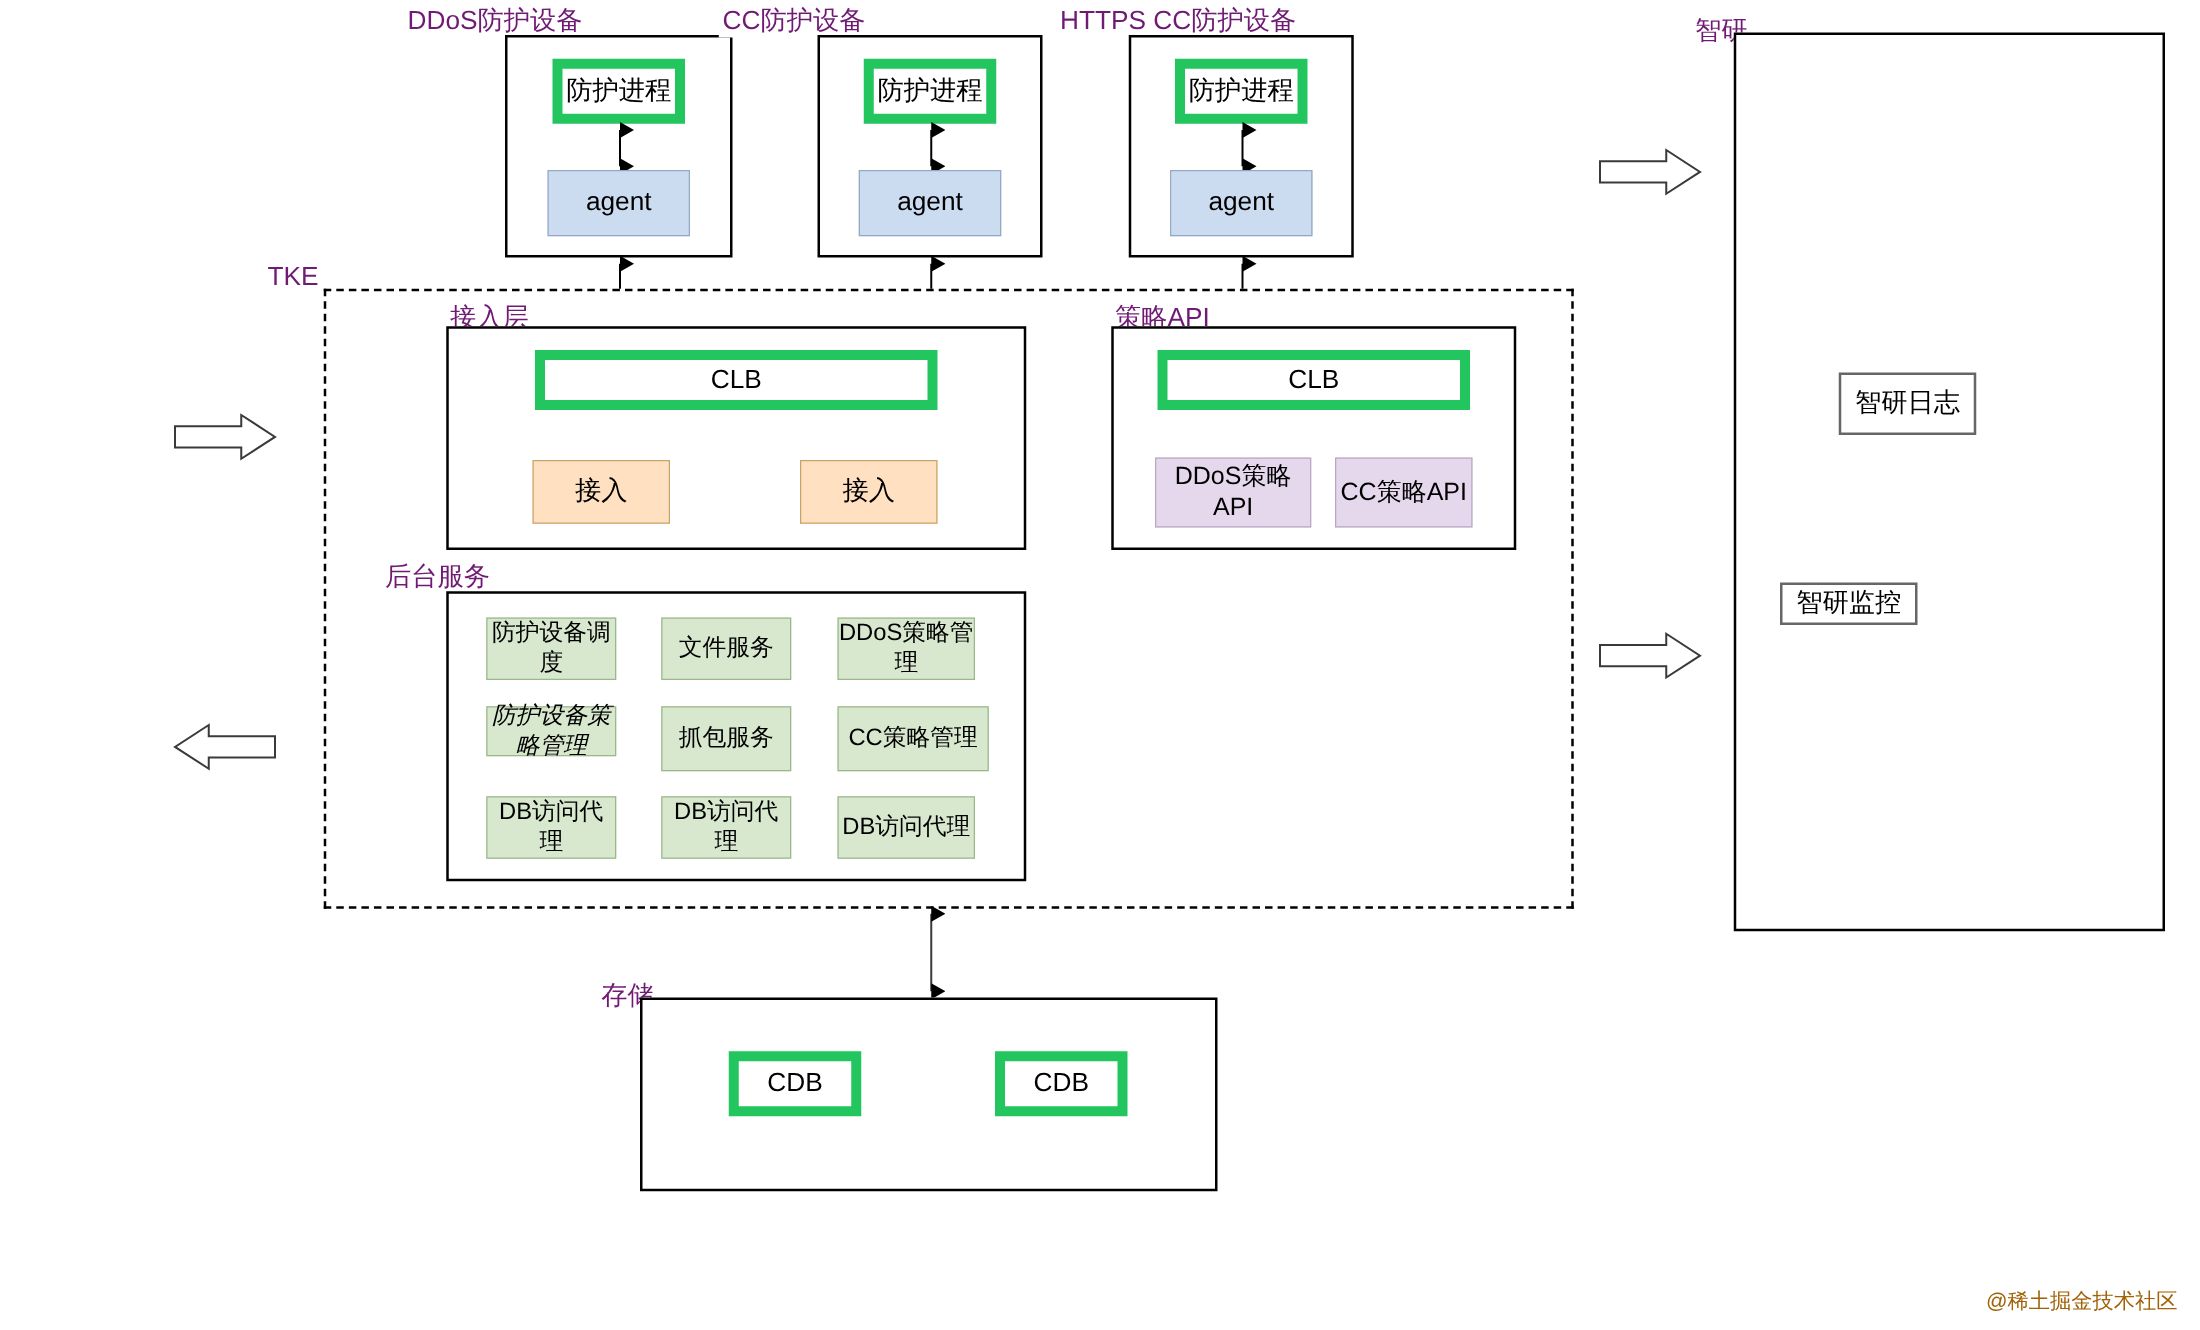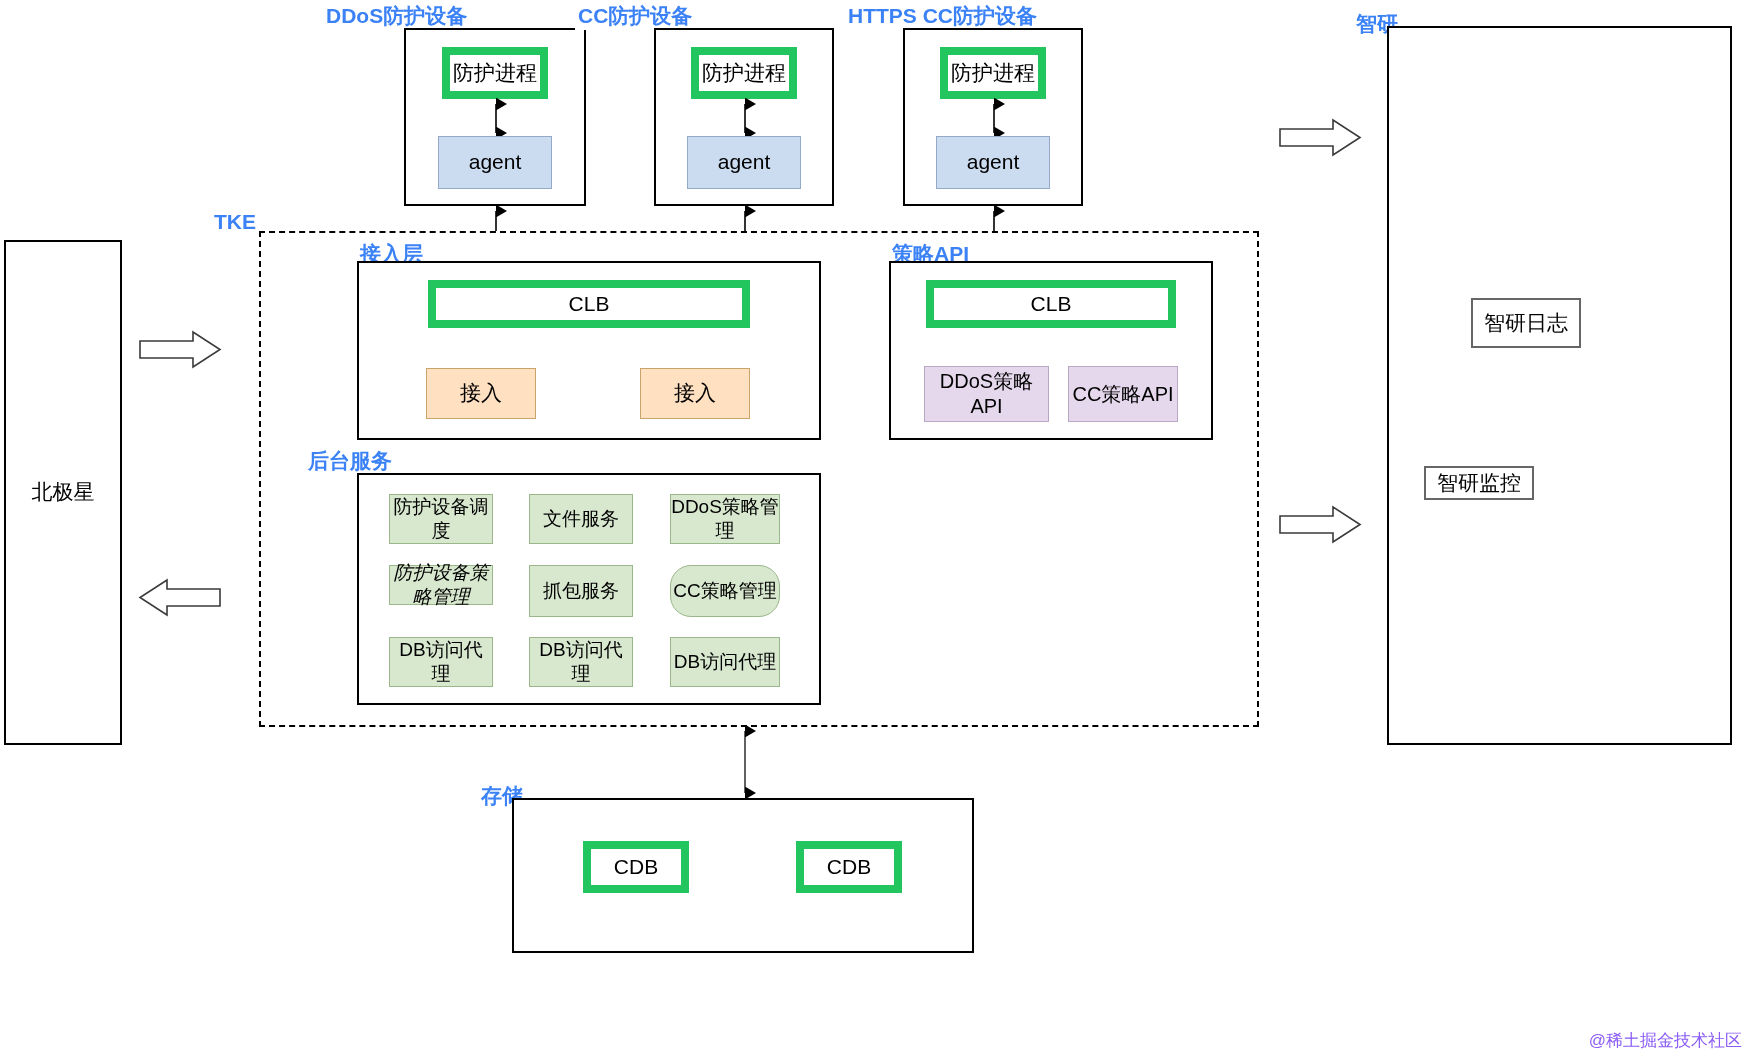--- a/index.html
+++ b/index.html
@@ -66,33 +66,32 @@
     font-size: 20px;
   }
   .green-box {
     border: 1px solid #9bb88a;
     background: #d8e8cf;
     font-size: 19px;
   }
   .grp-label {
     position: absolute;
     font-size: 21px;
-    color: #3b82f6;
+    color: #701a75;
     white-space: nowrap;
     background: #ffffff;
     padding: 0 3px;
-    font-weight: bold;
   }
   .arrow-svg {
     position: absolute;
     overflow: visible;
   }
   .watermark {
     position: absolute;
-    color: #8b5cf6;
+    color: #a16207;
     font-size: 17px;
     white-space: nowrap;
   }
 </style>
 </head>
 <body>
 
 <div id="canvas">
 
   <div class="grp-label" style="left:323px; top:2px;">DDoS防护设备</div>
@@ -130,21 +129,20 @@
   <svg class="arrow-svg" style="left:487px; top:206px; width:18px; height:48px;">
     <line x1="9" y1="5" x2="9" y2="43" stroke="#000" stroke-width="1.6" marker-start="url(#a-up)" marker-end="url(#a-dn)"></line>
   </svg>
   <svg class="arrow-svg" style="left:736px; top:206px; width:18px; height:48px;">
     <line x1="9" y1="5" x2="9" y2="43" stroke="#000" stroke-width="1.6" marker-start="url(#a-up)" marker-end="url(#a-dn)"></line>
   </svg>
   <svg class="arrow-svg" style="left:985px; top:206px; width:18px; height:48px;">
     <line x1="9" y1="5" x2="9" y2="43" stroke="#000" stroke-width="1.6" marker-start="url(#a-up)" marker-end="url(#a-dn)"></line>
   </svg>
 
-  <div class="box container-solid" style="left:4px; top:240px; width:118px; height:505px; font-size:21px;">北极星</div>
 
   <svg class="arrow-svg" style="left:138px; top:330px; width:85px; height:40px;">
     <path d="M2,11 L55,11 L55,2 L82,19.5 L55,37 L55,28 L2,28 z" fill="#ffffff" stroke="#3a3a3a" stroke-width="1.6"></path>
   </svg>
 
   <svg class="arrow-svg" style="left:138px; top:578px; width:85px; height:40px;">
     <path d="M82,11 L29,11 L29,2 L2,19.5 L29,37 L29,28 L82,28 z" fill="#ffffff" stroke="#3a3a3a" stroke-width="1.6"></path>
   </svg>
 
   <div class="grp-label" style="left:211px; top:210px;">TKE</div>
@@ -164,21 +162,21 @@
 
   <div class="grp-label" style="left:305px; top:447px;">后台服务</div>
   <div class="box inner-solid" style="left:357px; top:473px; width:464px; height:232px;"></div>
 
   <div class="box green-box" style="left:389px; top:494px; width:104px; height:50px;">防护设备调度</div>
   <div class="box green-box" style="left:529px; top:494px; width:104px; height:50px;">文件服务</div>
   <div class="box green-box" style="left:670px; top:494px; width:110px; height:50px;">DDoS策略管理</div>
 
   <div class="box green-box" style="left:389px; top:565px; width:104px; height:40px;font-style:italic;">防护设备策略管理</div>
   <div class="box green-box" style="left:529px; top:565px; width:104px; height:52px;">抓包服务</div>
-  <div class="box green-box" style="left:670px; top:565px; width:110px; height:52px;border-radius:21px;">CC策略管理</div>
+  <div class="box green-box" style="left:670px; top:565px; width:121px; height:52px;">CC策略管理</div>
 
   <div class="box green-box" style="left:389px; top:637px; width:104px; height:50px;">DB访问代理</div>
   <div class="box green-box" style="left:529px; top:637px; width:104px; height:50px;">DB访问代理</div>
   <div class="box green-box" style="left:670px; top:637px; width:110px; height:50px;">DB访问代理</div>
 
   <svg class="arrow-svg" style="left:736px; top:726px; width:18px; height:72px;">
     <line x1="9" y1="5" x2="9" y2="67" stroke="#3a3a3a" stroke-width="1.6" marker-start="url(#a-up)" marker-end="url(#a-dn)"></line>
   </svg>
 
   <div class="grp-label" style="left:478px; top:782px;">存储</div>

